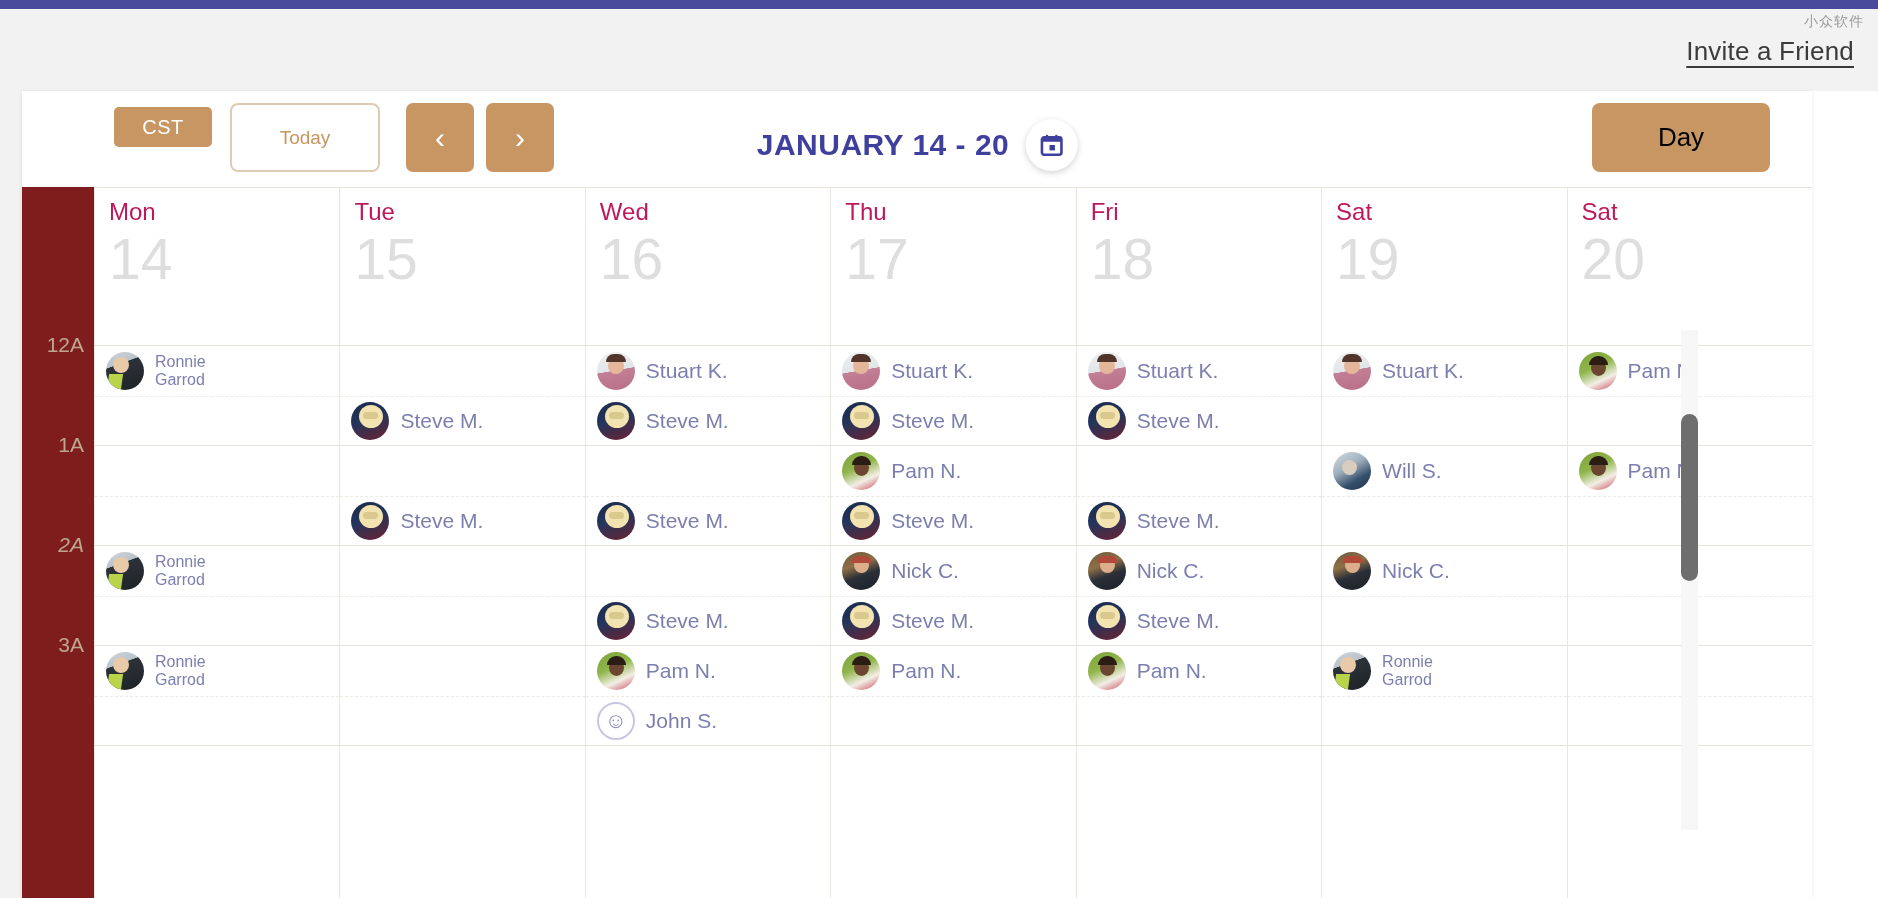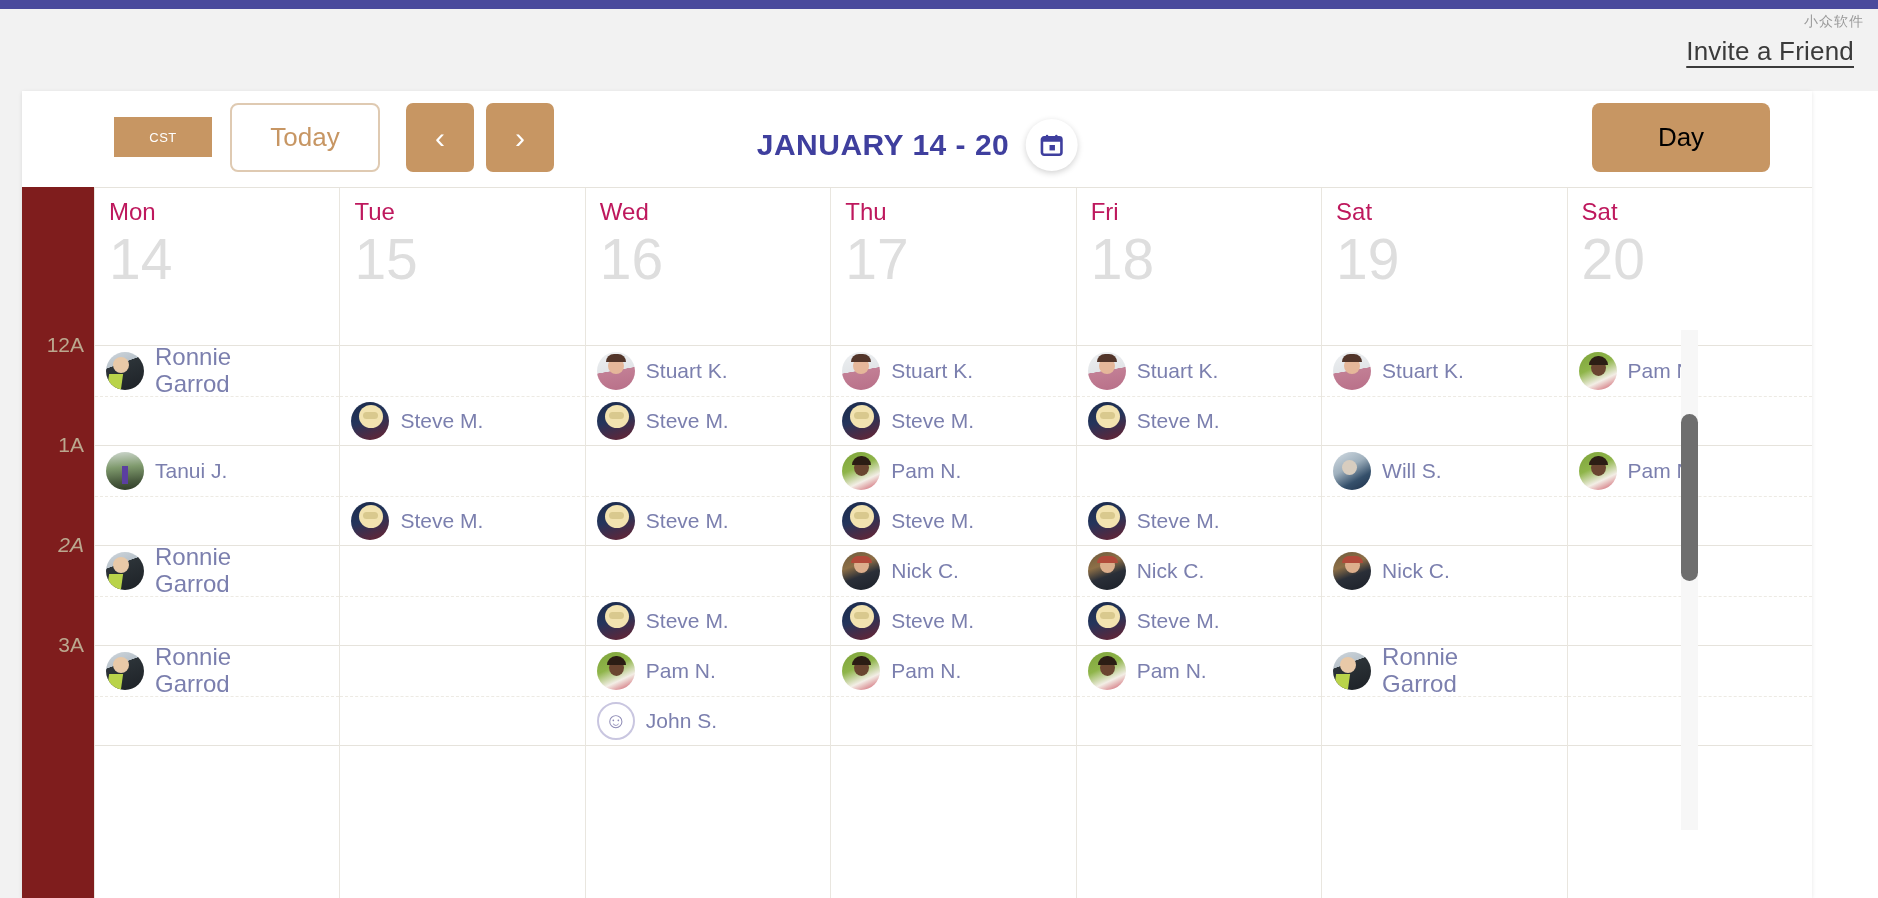--- a/index.html
+++ b/index.html
@@ -44,31 +44,31 @@
     width: 1790px; height: 807px;
     background: #ffffff;
     box-shadow: 0 1px 4px rgba(0,0,0,0.10);
   }
 
   
   .toolbar {
     position: relative; height: 96px; width: 100%;
   }
   .tz-badge {
-    position: absolute; left: 92px; top: 26px;
-    width: 98px; height: 40px; border-radius: 0;
+    position: absolute; left: 92px; top: 16px;
+    width: 98px; height: 40px; border-radius: 5px;
     background: #c79663; color: #ffffff;
     display: flex; align-items: center; justify-content: center;
-    font-size: 13px; letter-spacing: 0.5px; cursor: pointer;
+    font-size: 20px; letter-spacing: 0.5px; cursor: pointer;
   }
   .today-btn {
     position: absolute; left: 208px; top: 12px;
     width: 150px; height: 69px; border-radius: 8px;
     background: #ffffff; border: 2px solid #dfcab2;
-    color: #c79663; font-size: 26px;
+    color: #c79663; font-size: 19px;
     display: flex; align-items: center; justify-content: center;
     cursor: pointer;
   }
   .nav-btn {
     position: absolute; top: 12px;
     width: 68px; height: 69px; border-radius: 7px;
     background: #c79663; color: #ffffff;
     display: flex; align-items: center; justify-content: center;
     font-size: 30px; cursor: pointer; user-select: none;
   }
@@ -160,21 +160,21 @@
 
   .avatar {
     width: 38px; height: 38px; border-radius: 50%;
     flex: 0 0 38px; overflow: hidden; position: relative;
     background: #d9d9d9;
   }
   .ev-name {
     font-size: 21px; color: #7b7fae; line-height: 1.12;
     white-space: pre-line;
   }
-  .ev-name.two { font-size: 24px; }
+  .ev-name.two { font-size: 16px; }
 
   
   .av-ronnie { background: linear-gradient(160deg,#cfd6dc 0%,#b9c3cb 32%,#2c3338 33%,#1d2126 100%); }
   .av-ronnie::before { content:""; position:absolute; left:7px; top:5px; width:16px; height:16px; border-radius:50%; background:#e8c9a8; }
   .av-ronnie::after { content:""; position:absolute; left:2px; bottom:0; width:14px; height:16px; background:#b9d34a; transform:skewX(-8deg); }
   .av-stuart { background: linear-gradient(170deg,#eef0f2 0%,#e2e5e8 48%,#c27f95 49%,#b86f88 100%); }
   .av-stuart::before { content:""; position:absolute; left:11px; top:6px; width:16px; height:16px; border-radius:50%; background:#e5b79a; }
   .av-stuart::after { content:""; position:absolute; left:9px; top:2px; width:20px; height:8px; border-radius:8px 8px 0 0; background:#52352a; }
   .av-steve { background: linear-gradient(160deg,#1b2a4a 0%,#24355c 45%,#6d2230 100%); }
   .av-steve::before { content:""; position:absolute; left:8px; top:3px; width:24px; height:23px; border-radius:50%; background:#f2e3b0; }
@@ -265,24 +265,20 @@
             <div class="slots">
               <div class="hour-row">
                 <div class="half top">
                   <div class="avatar av-ronnie"></div>
                   <div class="ev-name two">Ronnie
 Garrod</div>
                 </div>
                 <div class="half bot"></div>
               </div>
               <div class="hour-row">
-                <div class="half top">
-                  <div class="avatar av-tanui"></div>
-                  <div class="ev-name">Tanui J.</div>
-                </div>
                 <div class="half bot"></div>
               </div>
               <div class="hour-row">
                 <div class="half top">
                   <div class="avatar av-ronnie"></div>
                   <div class="ev-name two">Ronnie
 Garrod</div>
                 </div>
                 <div class="half bot"></div>
               </div>

